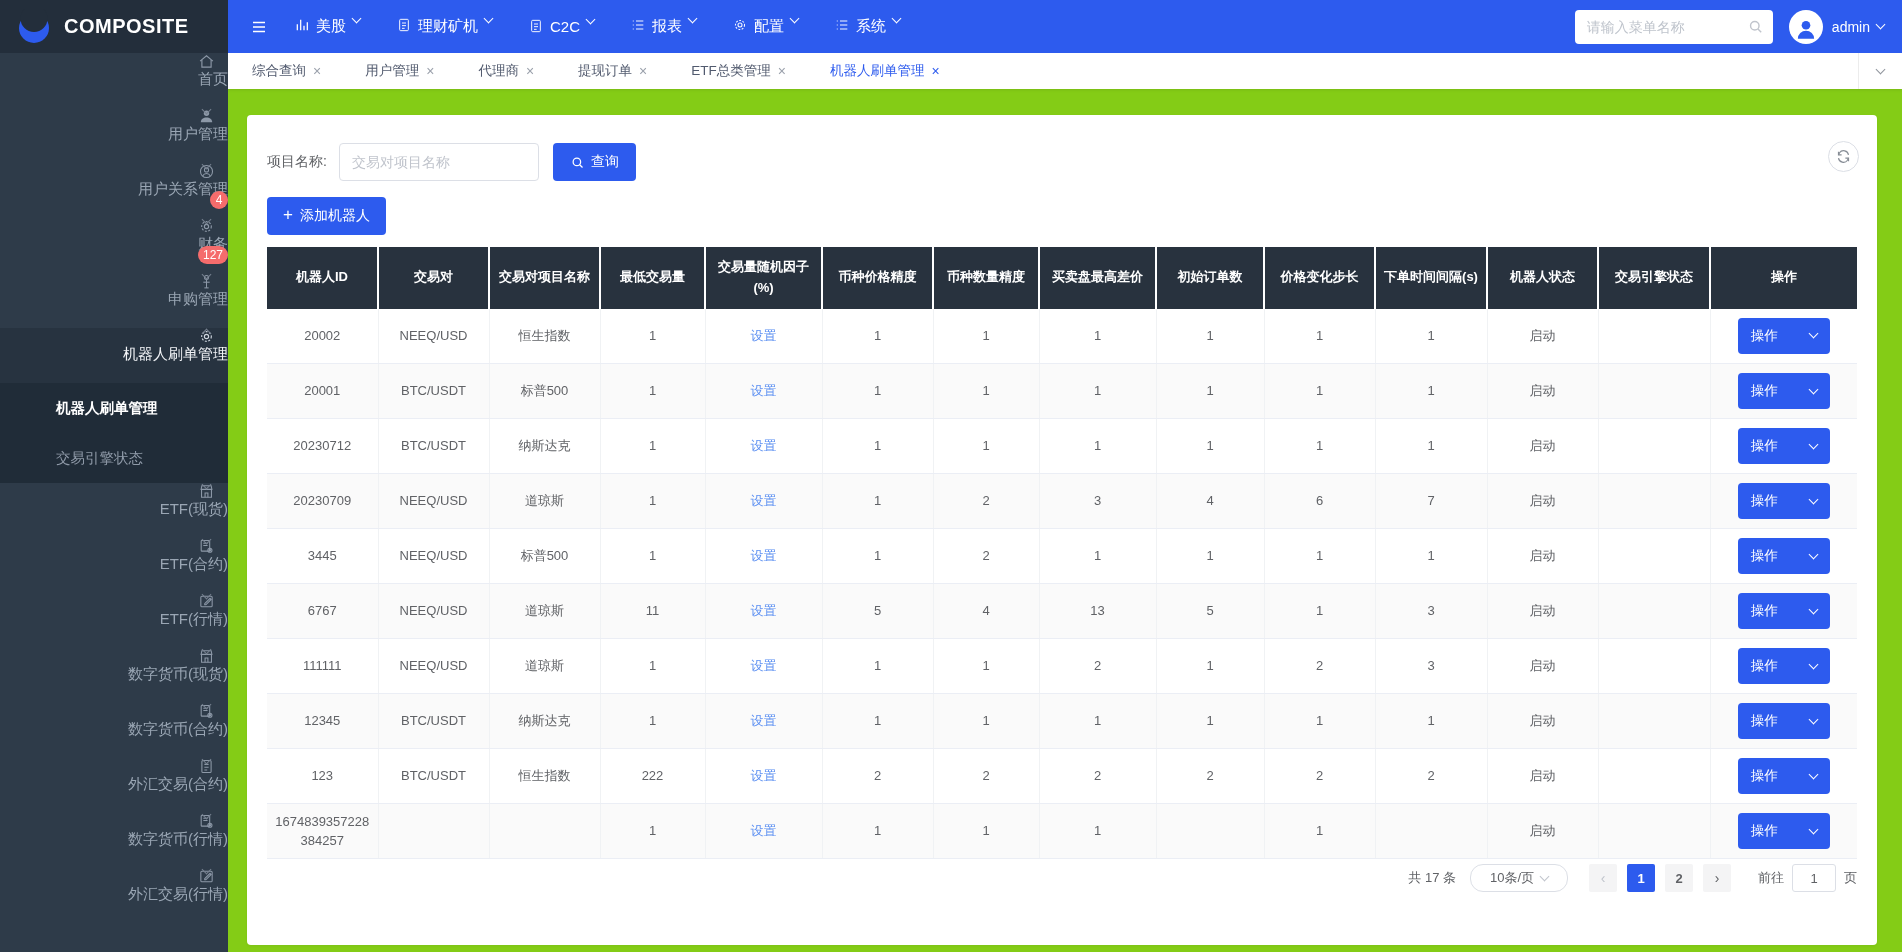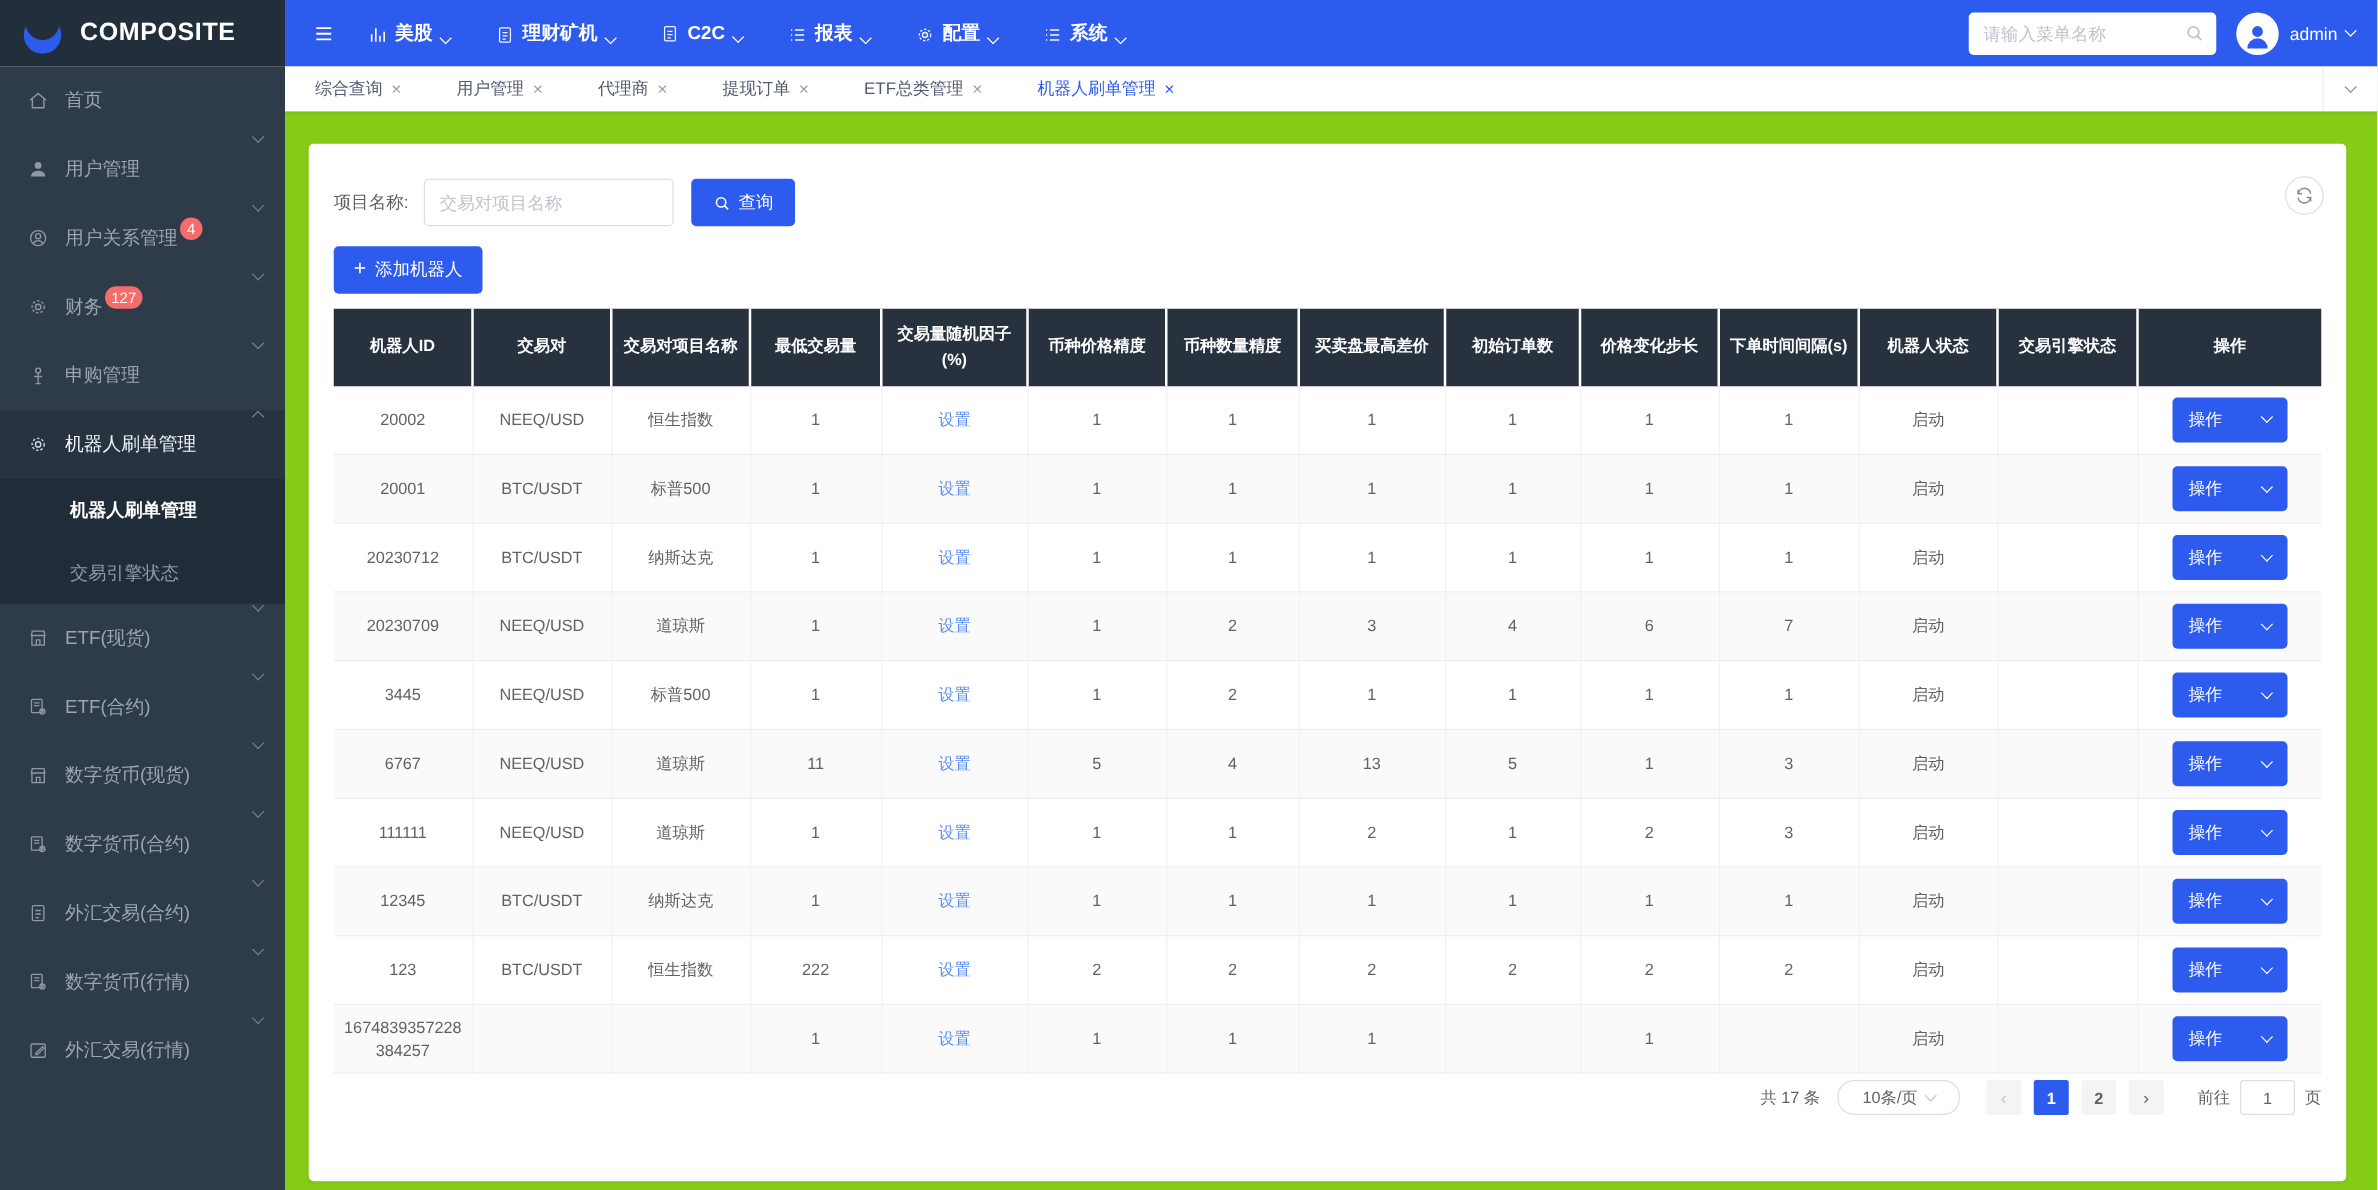--- a/index.html
+++ b/index.html
@@ -9,21 +9,21 @@
     background:#f0f2f5; position:relative; font-size:13px; color:#606266;
   }
   
   .topbar { position:absolute; top:0; left:0; right:0; height:53px; display:flex; z-index:30; }
   .logo { width:228px; background:#232e3b; display:flex; align-items:center; padding-left:16px; flex:none; }
   .logo svg { width:36px; height:36px; }
   .brand { color:#fff; font-size:20px; font-weight:bold; letter-spacing:.5px; margin-left:12px; }
   .topnav { flex:1; background:var(--accent); display:flex; align-items:center; color:#fff; padding-right:18px; }
   .hamburger { margin:0 26px 0 22px; cursor:pointer; display:flex; }
   .hamburger svg { width:18px; height:18px; }
-  .nav-item { display:flex; align-items:flex-end; margin-right:36px; font-size:15px; cursor:pointer; white-space:nowrap;font-weight:bold; }
+  .nav-item { display:flex; align-items:flex-start; margin-right:36px; font-size:15px; cursor:pointer; white-space:nowrap; }
   .nav-item .nicon { display:flex; margin-right:6px; opacity:.95; }
   .nav-item .nicon svg { width:16px; height:16px; }
   .chev { display:inline-block; width:7px; height:7px; border-right:1.4px solid currentColor; border-bottom:1.4px solid currentColor; transform:rotate(45deg); margin-left:7px; position:relative; top:-2px; }
   .chev.up { transform:rotate(-135deg); top:2px; }
   .top-right { margin-left:auto; display:flex; align-items:center; }
   .searchbox { position:relative; margin-right:16px; }
   .searchbox input { width:198px; height:34px; border:none; border-radius:4px; padding:0 32px 0 12px; font-size:14px; outline:none; color:#333; font-family:inherit; }
   .searchbox input::placeholder { color:#bfc4cc; }
   .searchbox .sicon { position:absolute; right:9px; top:8px; color:#c0c4cc; display:flex; }
   .searchbox .sicon svg { width:17px; height:17px; }
@@ -34,21 +34,21 @@
   
   .tabbar { position:absolute; top:53px; left:228px; right:0; height:36px; background:#fff; display:flex; align-items:stretch; box-shadow:0 1px 3px rgba(0,0,0,.09); z-index:20; }
   .tabs { display:flex; align-items:center; padding-left:24px; flex:1; }
   .tab { display:flex; align-items:center; margin-right:44px; font-size:13.5px; color:#515a6e; cursor:pointer; white-space:nowrap; }
   .tab .close { margin-left:7px; font-size:14px; color:#9aa0ab; line-height:1; cursor:pointer; }
   .tab.active { color:var(--accent); }
   .tab.active .close { color:var(--accent); }
   .tabs-more { width:44px; border-left:1px solid #ececec; display:flex; align-items:center; justify-content:center; color:#8f949c; cursor:pointer; }
   
   .sidebar { position:absolute; top:53px; left:0; bottom:0; width:228px; background:#2e3b49; z-index:25; overflow:hidden; }
-  .s-item { height:55px; display:flex; align-items:center; padding:0 0 0 22px; color:#9aa6b4; font-size:15px; cursor:pointer; position:relative; }
+  .s-item { height:55px; display:flex; align-items:flex-end; padding:0 0 0 22px; color:#9aa6b4; font-size:15px; cursor:pointer; position:relative;flex-direction:column; }
   .s-item .s-icon { display:flex; margin-right:13px; color:#8d99a8; flex:none; }
   .s-item .s-icon svg { width:17px; height:17px; }
   .s-item .s-chev { position:absolute; right:18px; color:#76818f; }
   .s-item.open { background:#273340; color:#f2f4f7; }
   .s-item.open .s-icon { color:#cfd6de; }
   .badge { background:var(--badge); color:#fff; font-size:12px; line-height:18px; min-width:18px; text-align:center; border-radius:9px; padding:0 5px; margin-left:2px; position:relative; top:-8px; flex:none; }
   .s-sub { height:50px; display:flex; align-items:center; padding-left:56px; background:#202c38; color:#8f9aa8; font-size:14.5px; cursor:pointer; }
   .s-sub.active { color:#ffffff; font-weight:bold; }
   
   .main { position:absolute; top:89px; left:228px; right:0; bottom:0; background:#84cc16; padding:26px 25px 0 19px; }
@@ -306,20 +306,30 @@
           <circle cx="16.8" cy="17.3" r="2.9"></circle>
           <circle cx="16.8" cy="17.3" r="0.9" fill="currentColor"></circle>
         </svg>
       </span>
       <span>ETF(合约)</span>
       <span class="chev s-chev"></span>
     </div>
     <div class="s-item">
       <span class="s-icon" style="display: flex;">
         <svg viewBox="0 0 24 24" fill="none" stroke="currentColor" stroke-width="1.5">
+          <rect x="4" y="4.5" width="16" height="15" rx="1.5"></rect>
+          <path d="m9.5 15 7.5-7.5 1.6 1.6-7.5 7.5H9.5z"></path>
+        </svg>
+      </span>
+      <span>ETF(行情)</span>
+      <span class="chev s-chev"></span>
+    </div>
+    <div class="s-item">
+      <span class="s-icon" style="display: flex;">
+        <svg viewBox="0 0 24 24" fill="none" stroke="currentColor" stroke-width="1.5">
           <path d="M5.4 4h13.2l1 5H4.4z"></path>
           <path d="M5 9v11h14V9"></path>
           <path d="M10 20v-6h4v6"></path>
         </svg>
       </span>
       <span>数字货币(现货)</span>
       <span class="chev s-chev"></span>
     </div>
     <div class="s-item">
       <span class="s-icon" style="display: flex;">

